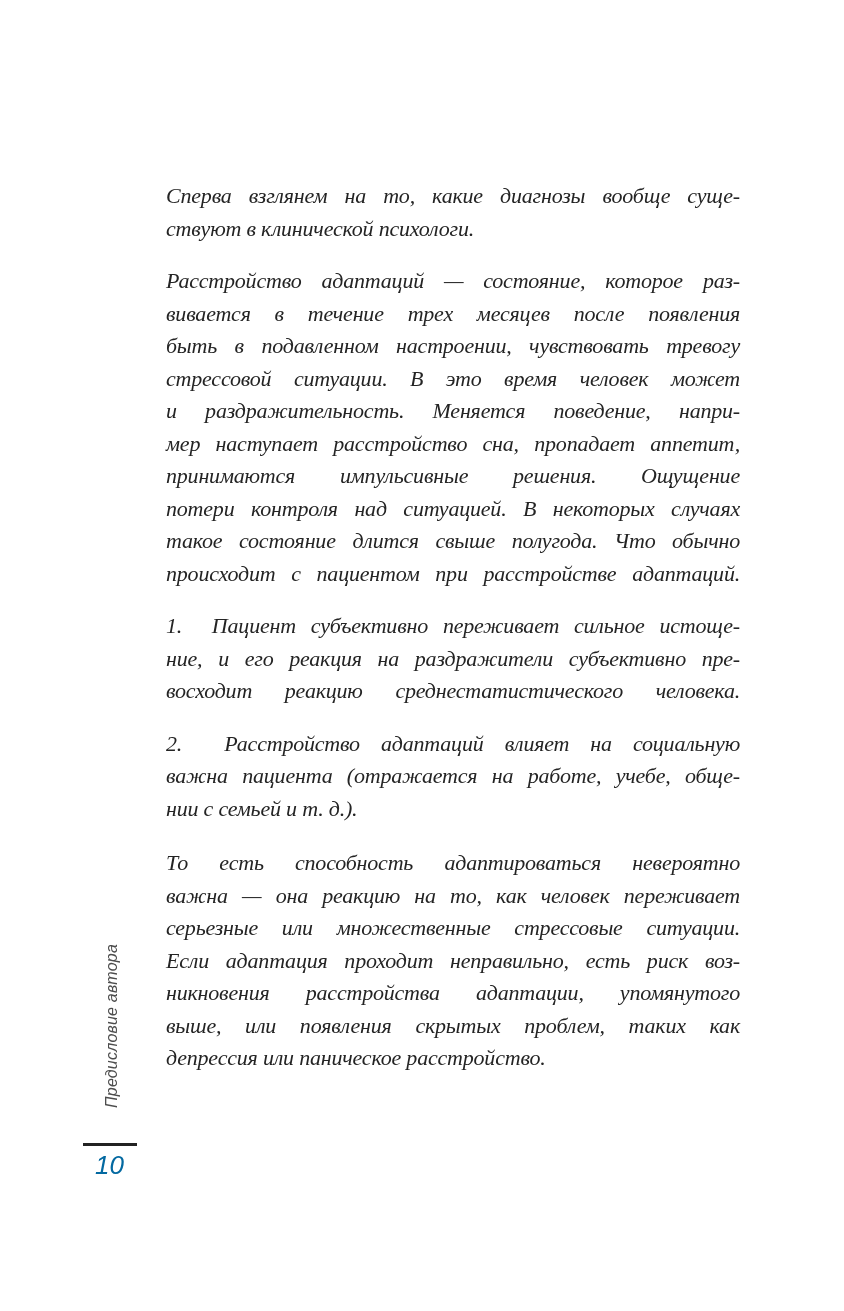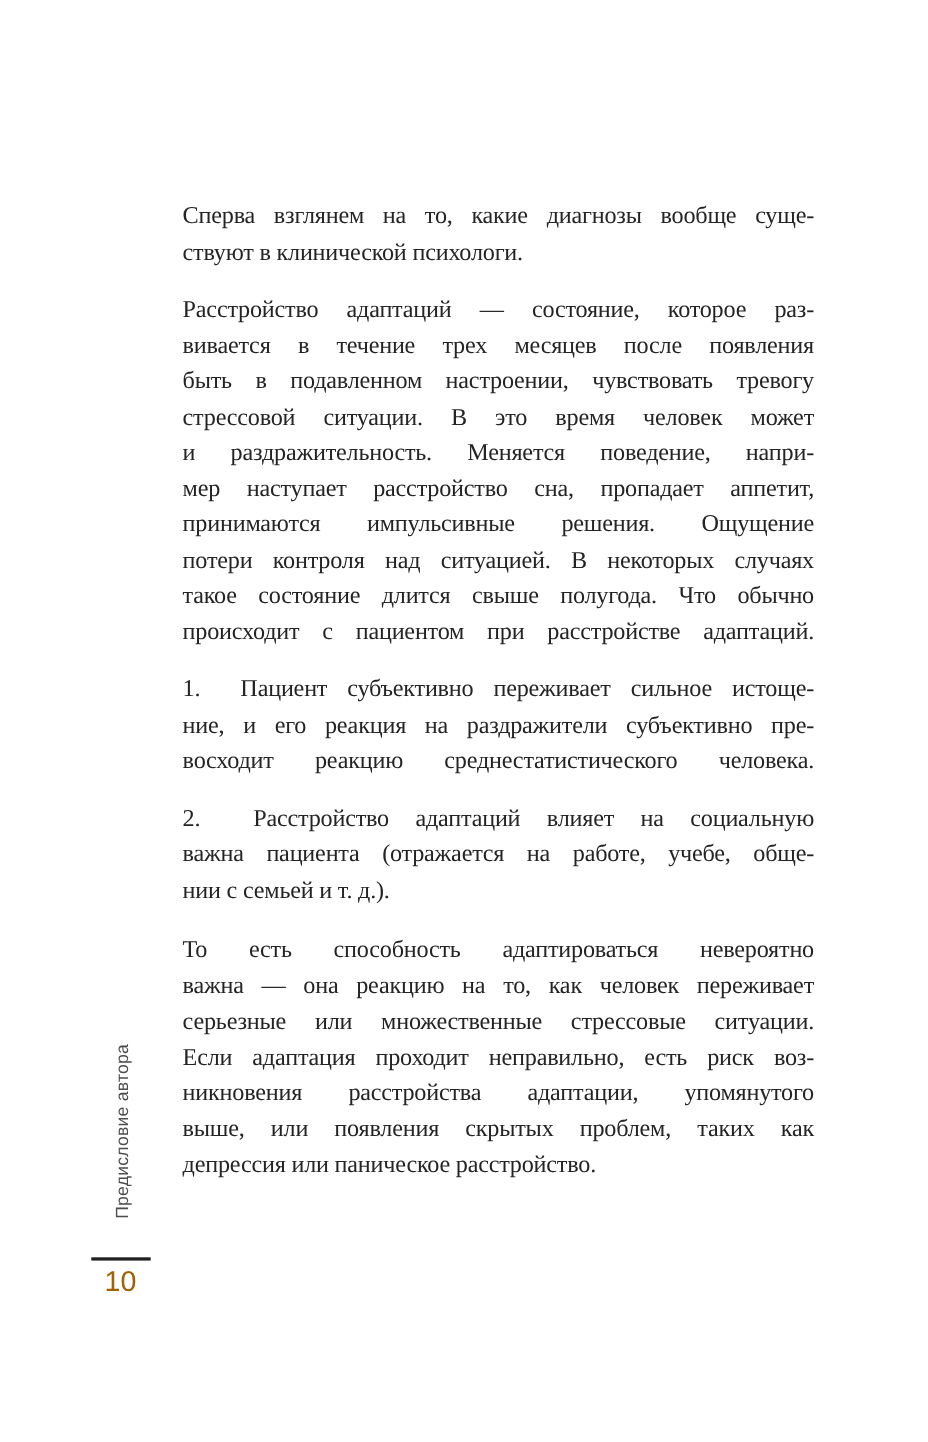--- a/index.html
+++ b/index.html
@@ -4,21 +4,21 @@
 <style>
   * { margin:0; padding:0; box-sizing:border-box; }
   html, body { width:844px; height:1311px; }
   body {
     background:#ffffff;
     font-family:"Liberation Serif","DejaVu Serif",serif;
     position:relative;
     overflow:hidden;
   }
   .page {
-    position:absolute; inset:0; background:#ffffff;
+    position:absolute; inset:0; background:#ffffff;font-style:italic;
   }
   .text-block {
     position:absolute;
     left:166px; top:180px; width:574px;
     color:#242424;
     font-size:22px;
     line-height:32.5px;
     letter-spacing:-0.2px;
   }
   .para { margin-bottom:20px; }
@@ -47,21 +47,21 @@
     position:absolute;
     left:83px; top:1143px;
     width:54px; height:3px;
     background:#222222;
   }
   .page-num {
     position:absolute;
     left:95px; top:1150px;
     font-family:"Liberation Sans","DejaVu Sans",sans-serif;
     font-size:26px;
-    color:#a16207;
+    color:#0369a1;
   }
 </style>
 </head>
 <body>
 
 <div class="page">
 
   <main class="text-block">
 
     <div class="para">

